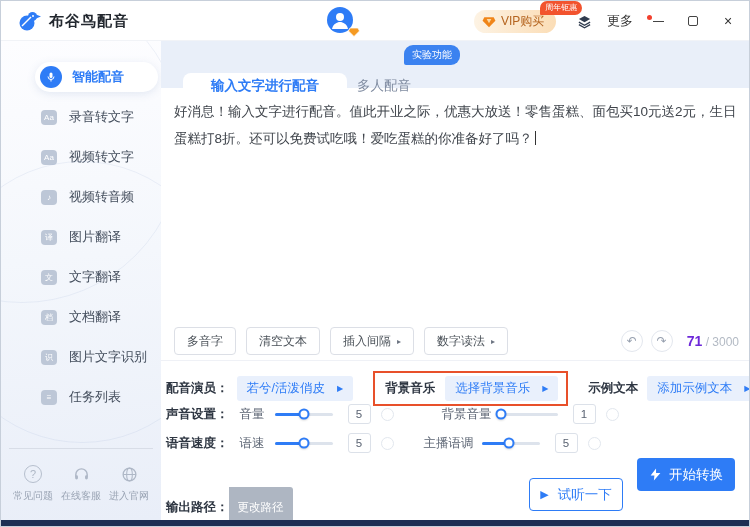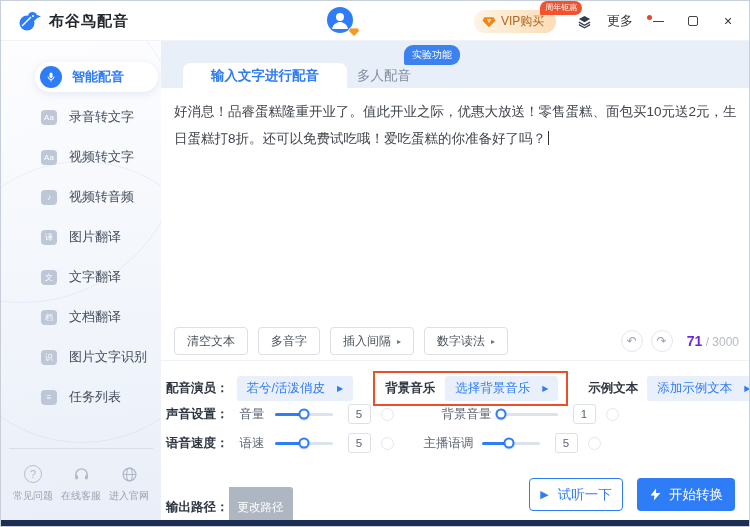--- a/index.html
+++ b/index.html
@@ -47,21 +47,21 @@
   .side-footer{position:absolute;left:0;right:0;top:424px;display:flex;justify-content:space-between;padding:0 8px;}
   .foot-item{width:48px;display:flex;flex-direction:column;align-items:center;gap:6px;cursor:pointer;
     color:#9aa4b4;font-size:10px;white-space:nowrap;}
   .foot-icon{width:18px;height:18px;display:flex;align-items:center;justify-content:center;
     color:#aeb7c6;border:1.2px solid #b6bfcd;border-radius:50%;font-size:11px;}
   .foot-icon.noborder{border:none;}
 
   
   .content{position:absolute;left:160px;top:40px;right:0;bottom:6px;background:#fff;}
   .tabstrip{position:absolute;left:0;right:0;top:0;height:47px;background:#e9eff9;}
-  .tab{position:absolute;top:22px;height:25px;line-height:25px;padding:0 28px;font-size:13.5px;cursor:pointer;white-space:nowrap;}
+  .tab{position:absolute;top:32px;height:25px;line-height:25px;padding:0 28px;font-size:13.5px;cursor:pointer;white-space:nowrap;}
   .tab.active{left:22px;background:#fff;border-radius:8px 8px 0 0;color:#2e7cf6;font-weight:bold;}
   .tab.inactive{left:168px;color:#7f8ba0;}
   .exp-badge{position:absolute;left:243px;top:4px;background:#3b82f0;color:#fff;font-size:10px;
     padding:3px 8px;border-radius:9px 9px 9px 2px;white-space:nowrap;}
 
   .editor{position:absolute;left:13px;top:57px;width:566px;height:225px;font-size:13.5px;line-height:27px;
     color:#3f444b;cursor:text;}
   .cursor{display:inline-block;width:1px;height:14px;background:#333;vertical-align:-2px;margin-left:2px;}
 
   .toolbar{position:absolute;left:13px;right:10px;top:286px;display:flex;align-items:center;}
@@ -103,21 +103,21 @@
   .radio-label.wav{color:#2e7cf6;}
   .row5{top:446px;}
   .path-input{width:190px;height:25px;border:1px solid #e1e6ee;border-radius:3px 0 0 3px;color:#9aa3b0;
     font-size:11.5px;display:flex;align-items:center;padding:0 8px;background:#fff;overflow:hidden;}
   .change-btn{height:40px;background:#aeb6c2;color:#fff;font-size:11.5px;border-radius:0 3px 3px 0;
     padding:0 9px;display:flex;align-items:center;cursor:pointer;}
   .preview-btn{position:absolute;left:368px;top:437px;width:94px;height:33px;border:1px solid #2e7cf6;
     border-radius:4px;background:#fff;color:#2e7cf6;font-size:13.5px;display:flex;align-items:center;
     justify-content:center;gap:9px;cursor:pointer;}
   .preview-btn .play{font-size:11px;}
-  .convert-btn{position:absolute;left:476px;top:437px;width:98px;height:33px;border-radius:4px;
+  .convert-btn{position:absolute;left:476px;top:417px;width:98px;height:33px;border-radius:4px;
     background:#2e7cf6;color:#fff;font-size:13.5px;display:flex;align-items:center;justify-content:center;
     gap:7px;cursor:pointer;}
 </style>
 </head>
 <body>
 
 <div class="window">
 
   <div class="titlebar">
     <div class="logo-group">
@@ -279,29 +279,29 @@
 
   <div class="content">
 
     <div class="tabstrip">
       <div class="tab active">输入文字进行配音</div>
       <div class="tab inactive">多人配音</div>
       <div class="exp-badge">实验功能</div>
     </div>
 
     <div class="editor">
-      <span>好消息！品睿蛋糕隆重开业了。值此开业之际，优惠大放送！零售蛋糕、面包买10元送2元，生日蛋糕打8折。还可以免费试吃哦！爱吃蛋糕的你准备好了吗？</span><span class="cursor"></span>
+      <span>好消息！输入文字进行配音。值此开业之际，优惠大放送！零售蛋糕、面包买10元送2元，生日蛋糕打8折。还可以免费试吃哦！爱吃蛋糕的你准备好了吗？</span><span class="cursor"></span>
     </div>
 
     <div class="toolbar">
       <div class="tb-btn">
+        <span>多音字</span>
+      </div>
+      <div class="tb-btn">
         <span>清空文本</span>
-      </div>
-      <div class="tb-btn">
-        <span>多音字</span>
       </div>
       <div class="tb-btn">
         <span>插入间隔</span>
         <span class="mini-caret">▸</span>
       </div>
       <div class="tb-btn">
         <span>数字读法</span>
         <span class="mini-caret">▸</span>
       </div>
       <div class="tb-right">

